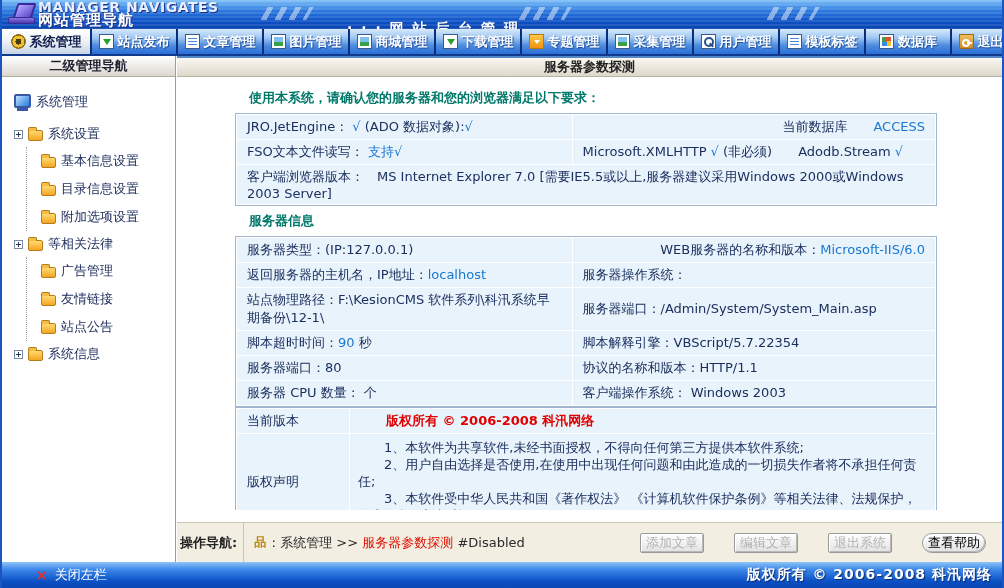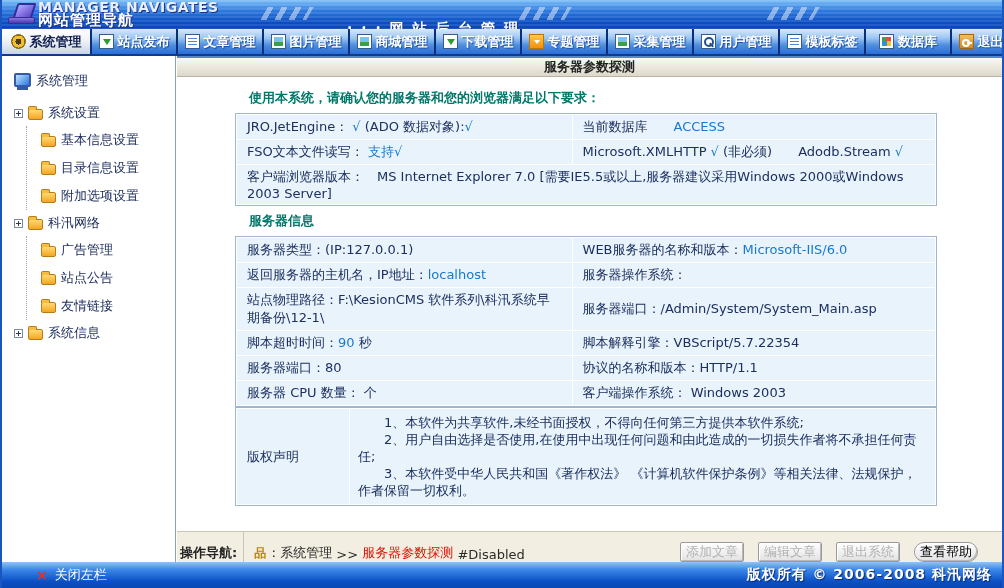--- a/index.html
+++ b/index.html
@@ -87,37 +87,37 @@
 
   
   .main { position:absolute; top:56px; left:175px; right:0; bottom:26px; display:flex; flex-direction:column; background:#fff; }
   .main-header { height:21px; line-height:18px; text-align:center; font-size:13px; font-weight:bold; color:#222;
     background:linear-gradient(180deg,#faf8f2,#ddd8ca); border-top:2px solid #5588c8; border-bottom:1px solid #b8b4a4; }
   .content { flex:1; overflow:hidden; padding:6px 0 0 58px; }
   .sec-heading { font-size:13px; font-weight:bold; color:#00786a; margin:6px 14px; }
   table.itable { width:702px; border:1px solid #9fb6ce; border-collapse:separate; border-spacing:1px;
     background:#fff; font-size:13px; color:#1c3060; }
   table.itable td { background:#e9f3fb; padding:3px 10px; height:20px; vertical-align:middle; }
-  td.half-l { width:48%;margin-left:48px; } td.half-r { width:52%; }
+  td.half-l { width:48%;margin-left:48px; } td.half-r { width:52%;text-align:right; }
   .v { color:#1878d0; }
   .red-bold { color:#e00000; font-weight:bold; }
   .vgap { margin-left:26px; }
   td.vlbl { width:112px; }
   .stmt div { line-height:17px; }
   .stmt { padding:5px 8px !important;margin-left:17px; }
   .stmt .indent { text-indent:2em; }
 
   
-  .opbar { height:31px; background:#f2eee2; border-top:1px solid #cac4b2; display:flex; align-items:flex-end;
+  .opbar { height:40px; background:#f2eee2; border-top:1px solid #cac4b2; display:flex; align-items:center;
     font-size:13px; color:#2a2a2a; white-space:nowrap;margin-top:12px; }
   .opbar-label { font-weight:bold; color:#222; padding:0 6px 0 3px; }
   .opbar-sep { width:1px; align-self:stretch; background:#cac4b2; margin-right:10px; }
   .sitemap-icon { font-weight:bold; color:#b8860b; font-size:12px; margin-right:1px; }
   .crumb-current { color:#dd1100; }
-  .opbtns { margin-left:auto; display:flex; gap:14px; padding-right:24px; }
+  .opbtns { margin-left:auto; display:flex; gap:30px; padding-right:16px; }
   .opbtn { width:64px; height:20px; line-height:17px; text-align:center; font-size:13px; cursor:pointer;
     background:linear-gradient(180deg,#ffffff,#e2e2e2); border:1px solid #9a9a9a; border-radius:2px;
     box-shadow:inset 1px 1px 0 #fff, inset -1px -1px 0 #b8b8b8; }
   .opbtn.disabled { color:#b2b2b2; cursor:default; }
   .opbtn.enabled { color:#000;border-radius:10px; }
 
   
   .footer { position:absolute; bottom:0; left:0; right:0; height:26px; display:flex; align-items:center;
     color:#fff; font-size:13px;
     background:linear-gradient(180deg,#8ec4f8 0%, #3a86e8 30%, #0b50c5 75%, #0a47b2 100%); }
@@ -188,20 +188,21 @@
       <span class="tico ic-white ic-db"></span>
       <span>数据库</span>
     </div>
     <div class="tab">
       <span class="tico ic-exit"></span>
       <span>退出系统</span>
     </div>
   </div>
 
   <div class="sidebar">
+    <div class="side-header">二级管理导航</div>
     <div class="tree">
       <div class="trow tree-root">
         <span class="computer-icon"></span>
         <span>系统管理</span>
       </div>
 
       <div class="trow tgroup">
         <span class="expand-icon"></span>
         <span class="folder-icon"></span>
         <span>系统设置</span>
@@ -217,34 +218,34 @@
         </div>
         <div class="trow">
           <span class="folder-icon"></span>
           <span>附加选项设置</span>
         </div>
       </div>
 
       <div class="trow tgroup">
         <span class="expand-icon"></span>
         <span class="folder-icon"></span>
-        <span>科汛网络</span>
+        <span>等相关法律</span>
       </div>
       <div class="tchildren">
         <div class="trow">
           <span class="folder-icon"></span>
           <span>广告管理</span>
         </div>
         <div class="trow">
           <span class="folder-icon"></span>
+          <span>友情链接</span>
+        </div>
+        <div class="trow">
+          <span class="folder-icon"></span>
           <span>站点公告</span>
-        </div>
-        <div class="trow">
-          <span class="folder-icon"></span>
-          <span>友情链接</span>
         </div>
       </div>
 
       <div class="trow tgroup">
         <span class="expand-icon"></span>
         <span class="folder-icon"></span>
         <span>系统信息</span>
       </div>
     </div>
   </div>
@@ -312,20 +313,26 @@
         <tr>
           <td>服务器 CPU 数量： 个</td>
           <td>客户端操作系统： Windows 2003</td>
         </tr>
       </tbody>
         </table>
 
 
       <table class="itable">
         <tbody>
+            <tr>
+          <td class="vlbl">当前版本</td>
+          <td>
+            <span class="red-bold vgap">版权所有 © 2006-2008 科汛网络</span>
+          </td>
+        </tr>
         <tr>
           <td class="vlbl">版权声明</td>
           <td class="stmt">
             <div class="indent">1、本软件为共享软件,未经书面授权，不得向任何第三方提供本软件系统;</div>
             <div class="indent">2、用户自由选择是否使用,在使用中出现任何问题和由此造成的一切损失作者将不承担任何责任;</div>
             <div class="indent">3、本软件受中华人民共和国《著作权法》 《计算机软件保护条例》等相关法律、法规保护，作者保留一切权利。</div>
           </td>
         </tr>
       </tbody>
         </table>

